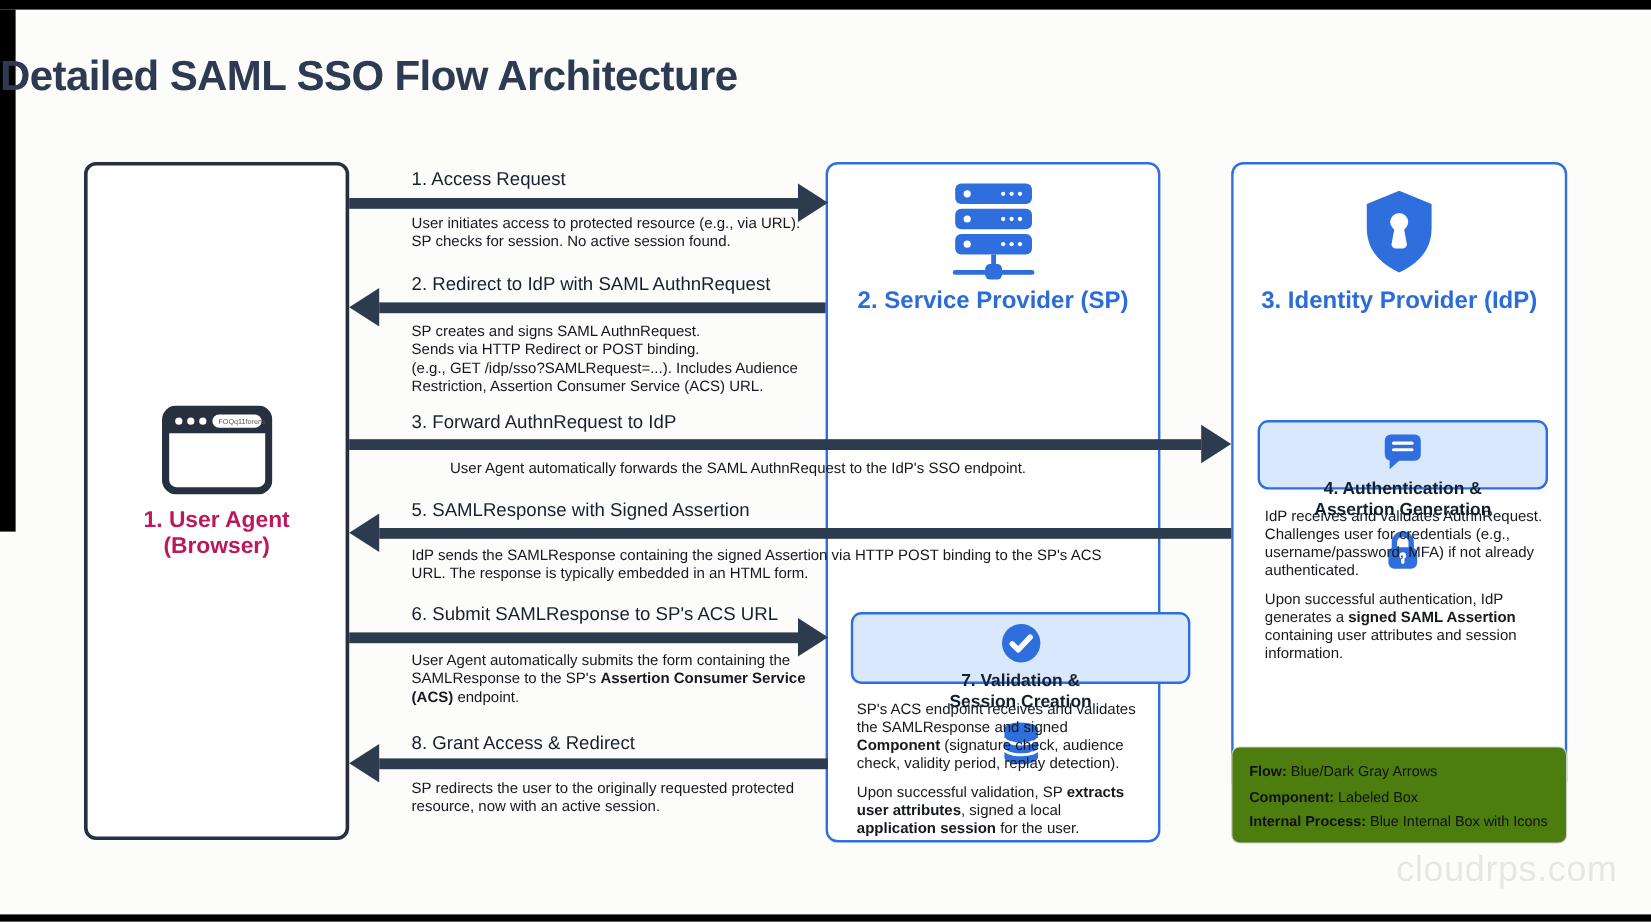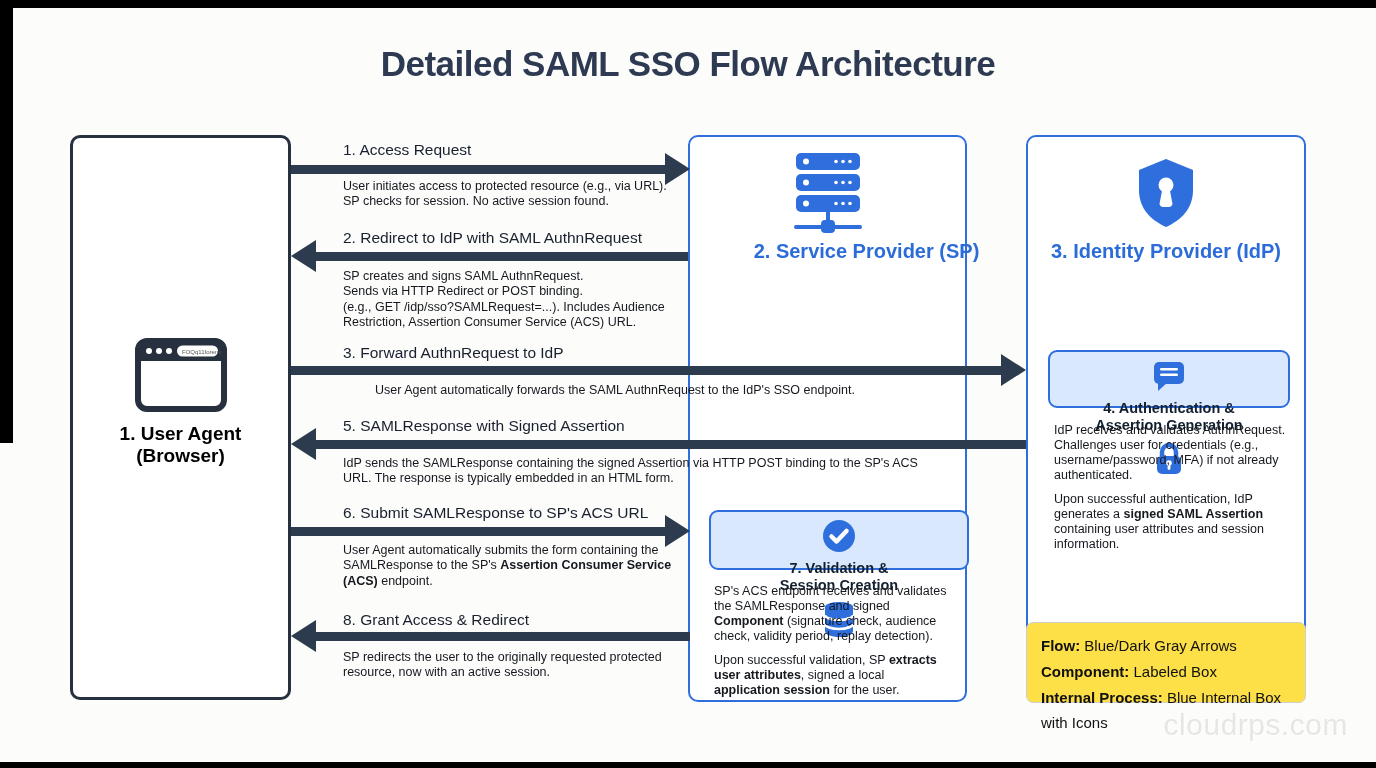--- a/index.html
+++ b/index.html
@@ -14,35 +14,35 @@
   html,body{width:1376px;height:768px;}
   body{
     font-family:"Liberation Sans", sans-serif;
     background:#fcfcfb;
     position:relative;
     overflow:hidden;
   }
   .abs{position:absolute;}
   .frame{background:#000;position:absolute;}
   .page-title{
-    left:0;top:44px;width:1376px;text-align:center;
+    left:0;top:44px;width:1376px;text-align:left;
     font-size:35px;font-weight:bold;letter-spacing:-0.5px;color:#2d3a52;
   }
   
   .actor{
     position:absolute;background:#fff;border-radius:10px;z-index:1;
   }
   .ua-box{left:70px;top:135px;width:221px;height:565px;border:3px solid #26303f;}
   .sp-box{left:688px;top:135px;width:279px;height:567px;border:2px solid var(--blue);}
   .idp-box{left:1026px;top:135px;width:280px;height:526px;border:2px solid var(--blue);}
   .actor-label{
     position:absolute;left:0;width:100%;text-align:center;
     font-weight:bold;font-size:20px;color:var(--blue-text);line-height:1.15;
   }
-  .ua-label{top:285px;font-size:19px;color:#000000;}
+  .ua-label{top:285px;font-size:19px;color:#be185d;}
   .actor-icon{position:absolute;left:50%;transform:translateX(-50%);}
   
   .internal-box{
     position:absolute;background:var(--lightblue);border:2px solid var(--blue);
     border-radius:9px;display:flex;align-items:center;gap:6px;
     padding:6px 10px;z-index:2;flex-direction:column;
   }
   .internal-title{
     flex:1;text-align:center;font-weight:bold;font-size:14.5px;
     color:#13202f;line-height:1.2;
@@ -68,22 +68,22 @@
     width:0;height:0;border-top:16px solid transparent;border-bottom:16px solid transparent;
     border-left:25px solid var(--navy);
   }
   .arrow .head-left{
     width:0;height:0;border-top:16px solid transparent;border-bottom:16px solid transparent;
     border-right:25px solid var(--navy);
   }
   
   .legend{
     position:absolute;left:1026px;top:622px;width:280px;height:81px;
-    background:#fde047;border:1.5px solid #cfcfcd;border-radius:7px;
-    padding:10px 14px;font-size:15px;color:#111;z-index:2;
+    background:#4d7c0f;border:1.5px solid #cfcfcd;border-radius:7px;
+    padding:10px 14px;font-size:12px;color:#111;z-index:2;
   }
   .legend p{margin:0;line-height:1.72;}
   .watermark{
     position:absolute;right:28px;top:708px;font-size:30px;letter-spacing:0.5px;
     color:rgba(120,120,115,0.18);
     text-shadow:1px 1px 0 rgba(255,255,255,0.9);
     z-index:4;
   }
   b{font-weight:bold;}
 </style>
@@ -134,23 +134,23 @@
         <circle cx="18" cy="52.5" r="3"></circle>
           <circle cx="48" cy="52.5" r="1.8"></circle>
           <circle cx="55" cy="52.5" r="1.8"></circle>
           <circle cx="62" cy="52.5" r="1.8"></circle>
       </g>
       <path d="M38 61 h4 v10 h-4 Z" fill="#2e6fdd"></path>
       <rect x="6" y="74" width="68" height="4" rx="2" fill="#2e6fdd"></rect>
       <rect x="33" y="69" width="14" height="13" rx="4" fill="#2e6fdd"></rect>
     </svg>
   </div>
-  <div class="actor-label" style="top:103px;margin-left:39px;">2. Service Provider (SP)</div>
-
-  <div class="internal-box" style="left:19px;top:373px;width:260px;height:60px;">
+  <div class="actor-label" style="top:103px;">2. Service Provider (SP)</div>
+
+  <div class="internal-box" style="left:19px;top:373px;width:283px;height:60px;">
     <span style="display:flex;">
       <svg width="36" height="36" viewBox="0 0 36 36">
         <circle cx="18" cy="18" r="16" fill="#2e6fdd"></circle>
         <polyline points="10.5,18.5 15.5,23.5 25.5,13" fill="none" stroke="#ffffff" stroke-width="4.5" stroke-linecap="round" stroke-linejoin="round"></polyline>
       </svg>
     </span>
     <span class="internal-title">
       <div>7. Validation &amp;</div>
       <div>Session Creation</div>
     </span>

